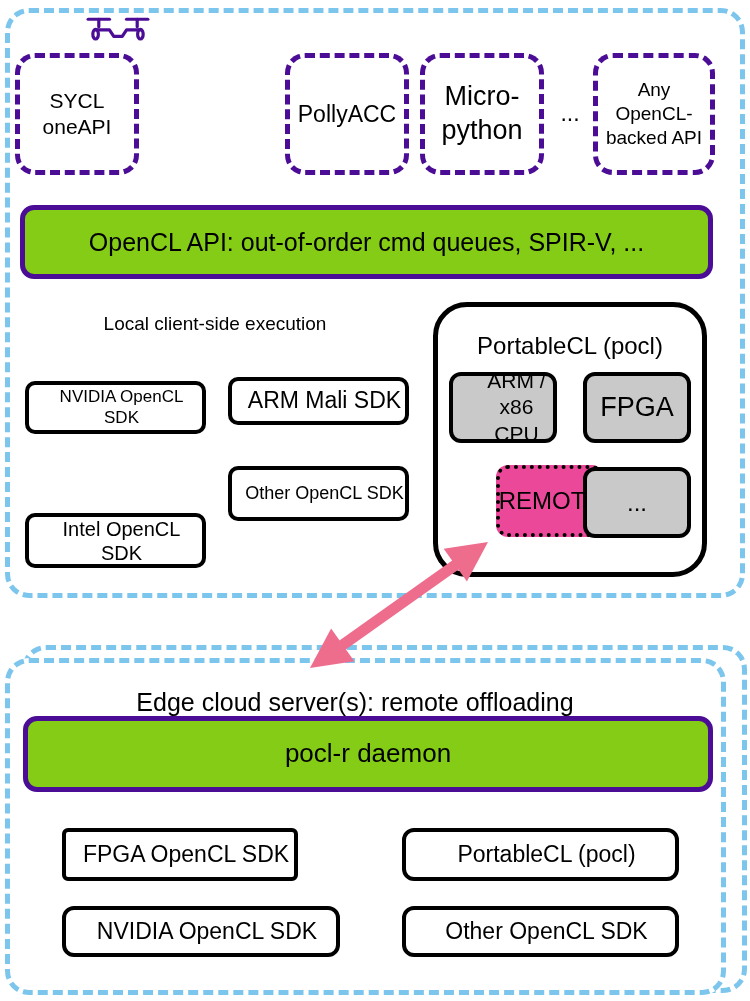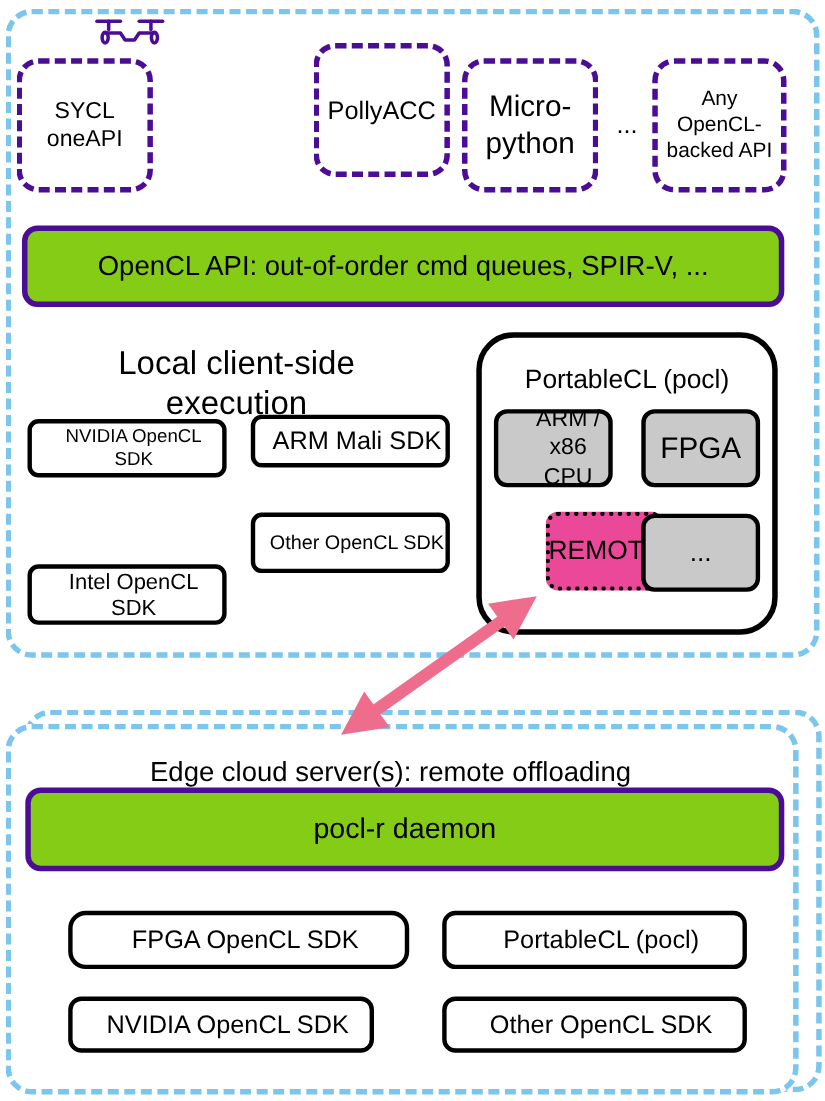--- a/index.html
+++ b/index.html
@@ -34,31 +34,31 @@
       <path d="M12 6 V13"></path>
       <path d="M48 6 V13"></path>
       <path d="M9 16 H22 L26 22 H34 L38 16 H51"></path>
       <ellipse cx="9" cy="20" rx="2.6" ry="4.5"></ellipse>
       <ellipse cx="51" cy="20" rx="2.6" ry="4.5"></ellipse>
     </svg>
   </div>
 
   <div class="abs app-box center preline" style="left:15px; top:53px; width:124px; height:122px; font-size:21px;">SYCL
 oneAPI</div>
-  <div class="abs app-box center preline" style="left:285px; top:39px; width:124px; height:122px; font-size:23px;">PollyACC</div>
+  <div class="abs app-box center preline" style="left:285px; top:53px; width:124px; height:122px; font-size:23px;">PollyACC</div>
   <div class="abs app-box center preline" style="left:420px; top:53px; width:124px; height:122px; font-size:27px;">Micro-
 python</div>
   <div class="abs label" style="left:556px; top:100px; width:28px; text-align:center; font-size:23px;">...</div>
   <div class="abs app-box center preline" style="left:593px; top:53px; width:122px; height:122px; font-size:19px;">Any
 OpenCL-
 backed API</div>
 
   <div class="abs purple-solid center label" style="left:20px; top:205px; width:693px; height:74px; font-size:25px;">OpenCL API: out-of-order cmd queues, SPIR-V, ...</div>
 
-  <div class="abs label" style="left:50px; top:313px; width:330px; text-align:center; font-size:30px;">Local client-side execution</div>
+  <div class="abs label" style="left:50px; top:313px; width:330px; text-align:center; font-size:19px;">Local client-side execution</div>
 
   <div class="abs black-box center label" style="left:25px; top:381px; width:181px; height:53px; font-size:17px;">NVIDIA OpenCL SDK</div>
   <div class="abs black-box center label" style="left:228px; top:377px; width:181px; height:48px; font-size:23px;">ARM Mali SDK</div>
   <div class="abs black-box center label" style="left:25px; top:466px; width:181px; height:55px; font-size:20px;margin-top:47px;">Intel OpenCL SDK</div>
   <div class="abs black-box center label" style="left:228px; top:466px; width:181px; height:55px; font-size:18px;">Other OpenCL SDK</div>
 
   <div class="abs pocl-container" style="left:433px; top:302px; width:274px; height:275px;"></div>
   <div class="abs label" style="left:433px; top:332px; width:274px; text-align:center; font-size:24px;">PortableCL (pocl)</div>
 
   <div class="abs device center preline" style="left:449px; top:372px; width:108px; height:71px; font-size:21px;padding-left:27px;">ARM /
@@ -77,18 +77,18 @@
     </svg>
   </div>
 
   <div class="abs dashed-blue" style="left:22px; top:645px; width:725px; height:348px;"></div>
   <div class="abs dashed-blue" style="left:5px; top:658px; width:721px; height:337px; background:#fff;"></div>
 
   <div class="abs label" style="left:60px; top:687px; width:590px; text-align:center; font-size:25px;">Edge cloud server(s): remote offloading</div>
 
   <div class="abs purple-solid center label" style="left:23px; top:716px; width:690px; height:76px; font-size:26px;">pocl-r daemon</div>
 
-  <div class="abs black-box center label" style="left:62px; top:828px; width:310px; height:53px; font-size:23px; border-radius:16px;text-align:center;">FPGA OpenCL SDK</div>
+  <div class="abs black-box center label" style="left:62px; top:828px; width:236px; height:53px; font-size:23px; border-radius:6px;text-align:center;">FPGA OpenCL SDK</div>
   <div class="abs black-box center label" style="left:402px; top:828px; width:277px; height:53px; font-size:23px; border-radius:12px;">PortableCL (pocl)</div>
   <div class="abs black-box center label" style="left:62px; top:906px; width:278px; height:51px; font-size:23px; border-radius:12px;">NVIDIA OpenCL SDK</div>
   <div class="abs black-box center label" style="left:402px; top:906px; width:277px; height:51px; font-size:23px; border-radius:12px;">Other OpenCL SDK</div>
 
 </div>
 
 </body></html>

